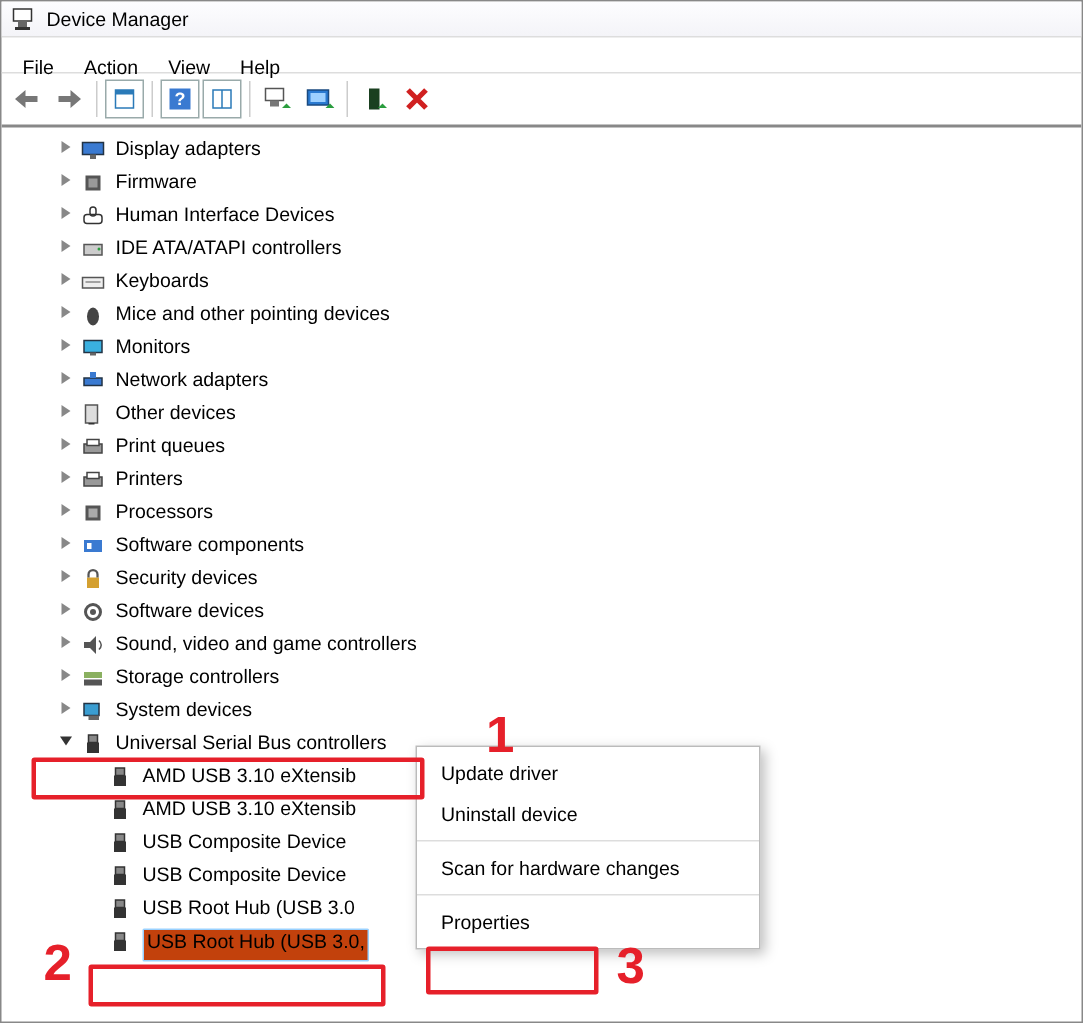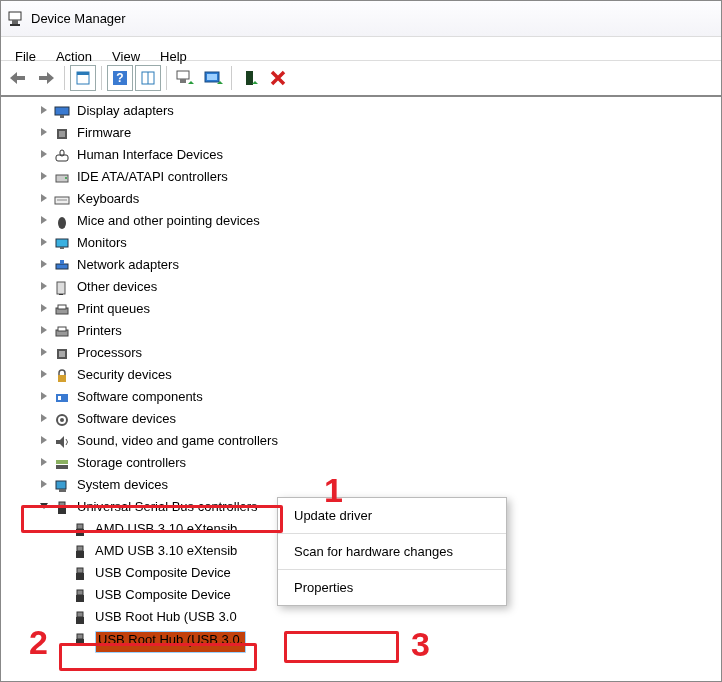--- a/index.html
+++ b/index.html
@@ -8,21 +8,21 @@
     font-family: "Segoe UI", Tahoma, sans-serif;
     font-size: 13px;
     background: #fff;
     width: 722px;
     height: 682px;
     overflow: hidden;
     border: 1px solid #888;
     position: relative;
   }
   .titlebar {
-    height: 36px;
+    height: 24px;
     display: flex;
     align-items: center;
     padding: 0 6px;
     border-bottom: 1px solid #ddd;
     background: linear-gradient(#fdfdff,#f4f4f8);
   }
   .titlebar .icon { width:16px; height:16px; margin-right:8px; display:flex; }
   .titlebar .title { font-size:13px; }
   .menubar {
     height: 24px;
@@ -381,50 +381,50 @@
   </div>
 
   <div class="tree-row indent-0">
     <span class="arrow">
         <svg width="8" height="8">
           <polygon points="1,0 7,4 1,8" fill="#888"></polygon>
         </svg>
       </span>
     <span class="dev-icon">
         <svg width="16" height="16">
+          <rect x="2" y="4" width="12" height="8" fill="#3a7ad1"></rect>
+          <rect x="4" y="6" width="3" height="4" fill="#fff"></rect>
+        </svg>
+      </span>
+    <span class="label">Software components</span>
+  </div>
+
+  <div class="tree-row indent-0">
+    <span class="arrow">
+        <svg width="8" height="8">
+          <polygon points="1,0 7,4 1,8" fill="#888"></polygon>
+        </svg>
+      </span>
+    <span class="dev-icon">
+        <svg width="16" height="16">
           <rect x="4" y="7" width="8" height="7" fill="#d4a030"></rect>
           <path d="M5 7 v-2 a3 3 0 0 1 6 0 v2" fill="none" stroke="#555" stroke-width="1.5"></path>
         </svg>
       </span>
     <span class="label">Security devices</span>
   </div>
 
   <div class="tree-row indent-0">
     <span class="arrow">
         <svg width="8" height="8">
           <polygon points="1,0 7,4 1,8" fill="#888"></polygon>
         </svg>
       </span>
     <span class="dev-icon">
         <svg width="16" height="16">
-          <rect x="2" y="4" width="12" height="8" fill="#3a7ad1"></rect>
-          <rect x="4" y="6" width="3" height="4" fill="#fff"></rect>
-        </svg>
-      </span>
-    <span class="label">Software components</span>
-  </div>
-
-  <div class="tree-row indent-0">
-    <span class="arrow">
-        <svg width="8" height="8">
-          <polygon points="1,0 7,4 1,8" fill="#888"></polygon>
-        </svg>
-      </span>
-    <span class="dev-icon">
-        <svg width="16" height="16">
           <circle cx="8" cy="8" r="5" fill="none" stroke="#555" stroke-width="2"></circle>
           <circle cx="8" cy="8" r="2" fill="#555"></circle>
         </svg>
       </span>
     <span class="label">Software devices</span>
   </div>
 
   <div class="tree-row indent-0">
     <span class="arrow">
         <svg width="8" height="8">
@@ -537,20 +537,21 @@
           <rect x="4" y="7" width="8" height="7" fill="#333"></rect>
         </svg>
       </span>
     <span class="label selected">USB Root Hub (USB 3.0,</span>
   </div>
 
 </div>
 
 <div class="ctxmenu">
   <div class="citm">Update driver</div>
+  <div class="citm">Uninstall device</div>
   <hr>
   <div class="citm">Scan for hardware changes</div>
   <hr>
   <div class="citm">Properties</div>
 </div>
 
 <div class="annot" style="left:20px; top:504px; width:262px; height:28px;"></div>
 <div class="annot-num" style="left:323px; top:470px;">1</div>
 
 <div class="annot" style="left:58px; top:642px; width:198px; height:28px;"></div>

